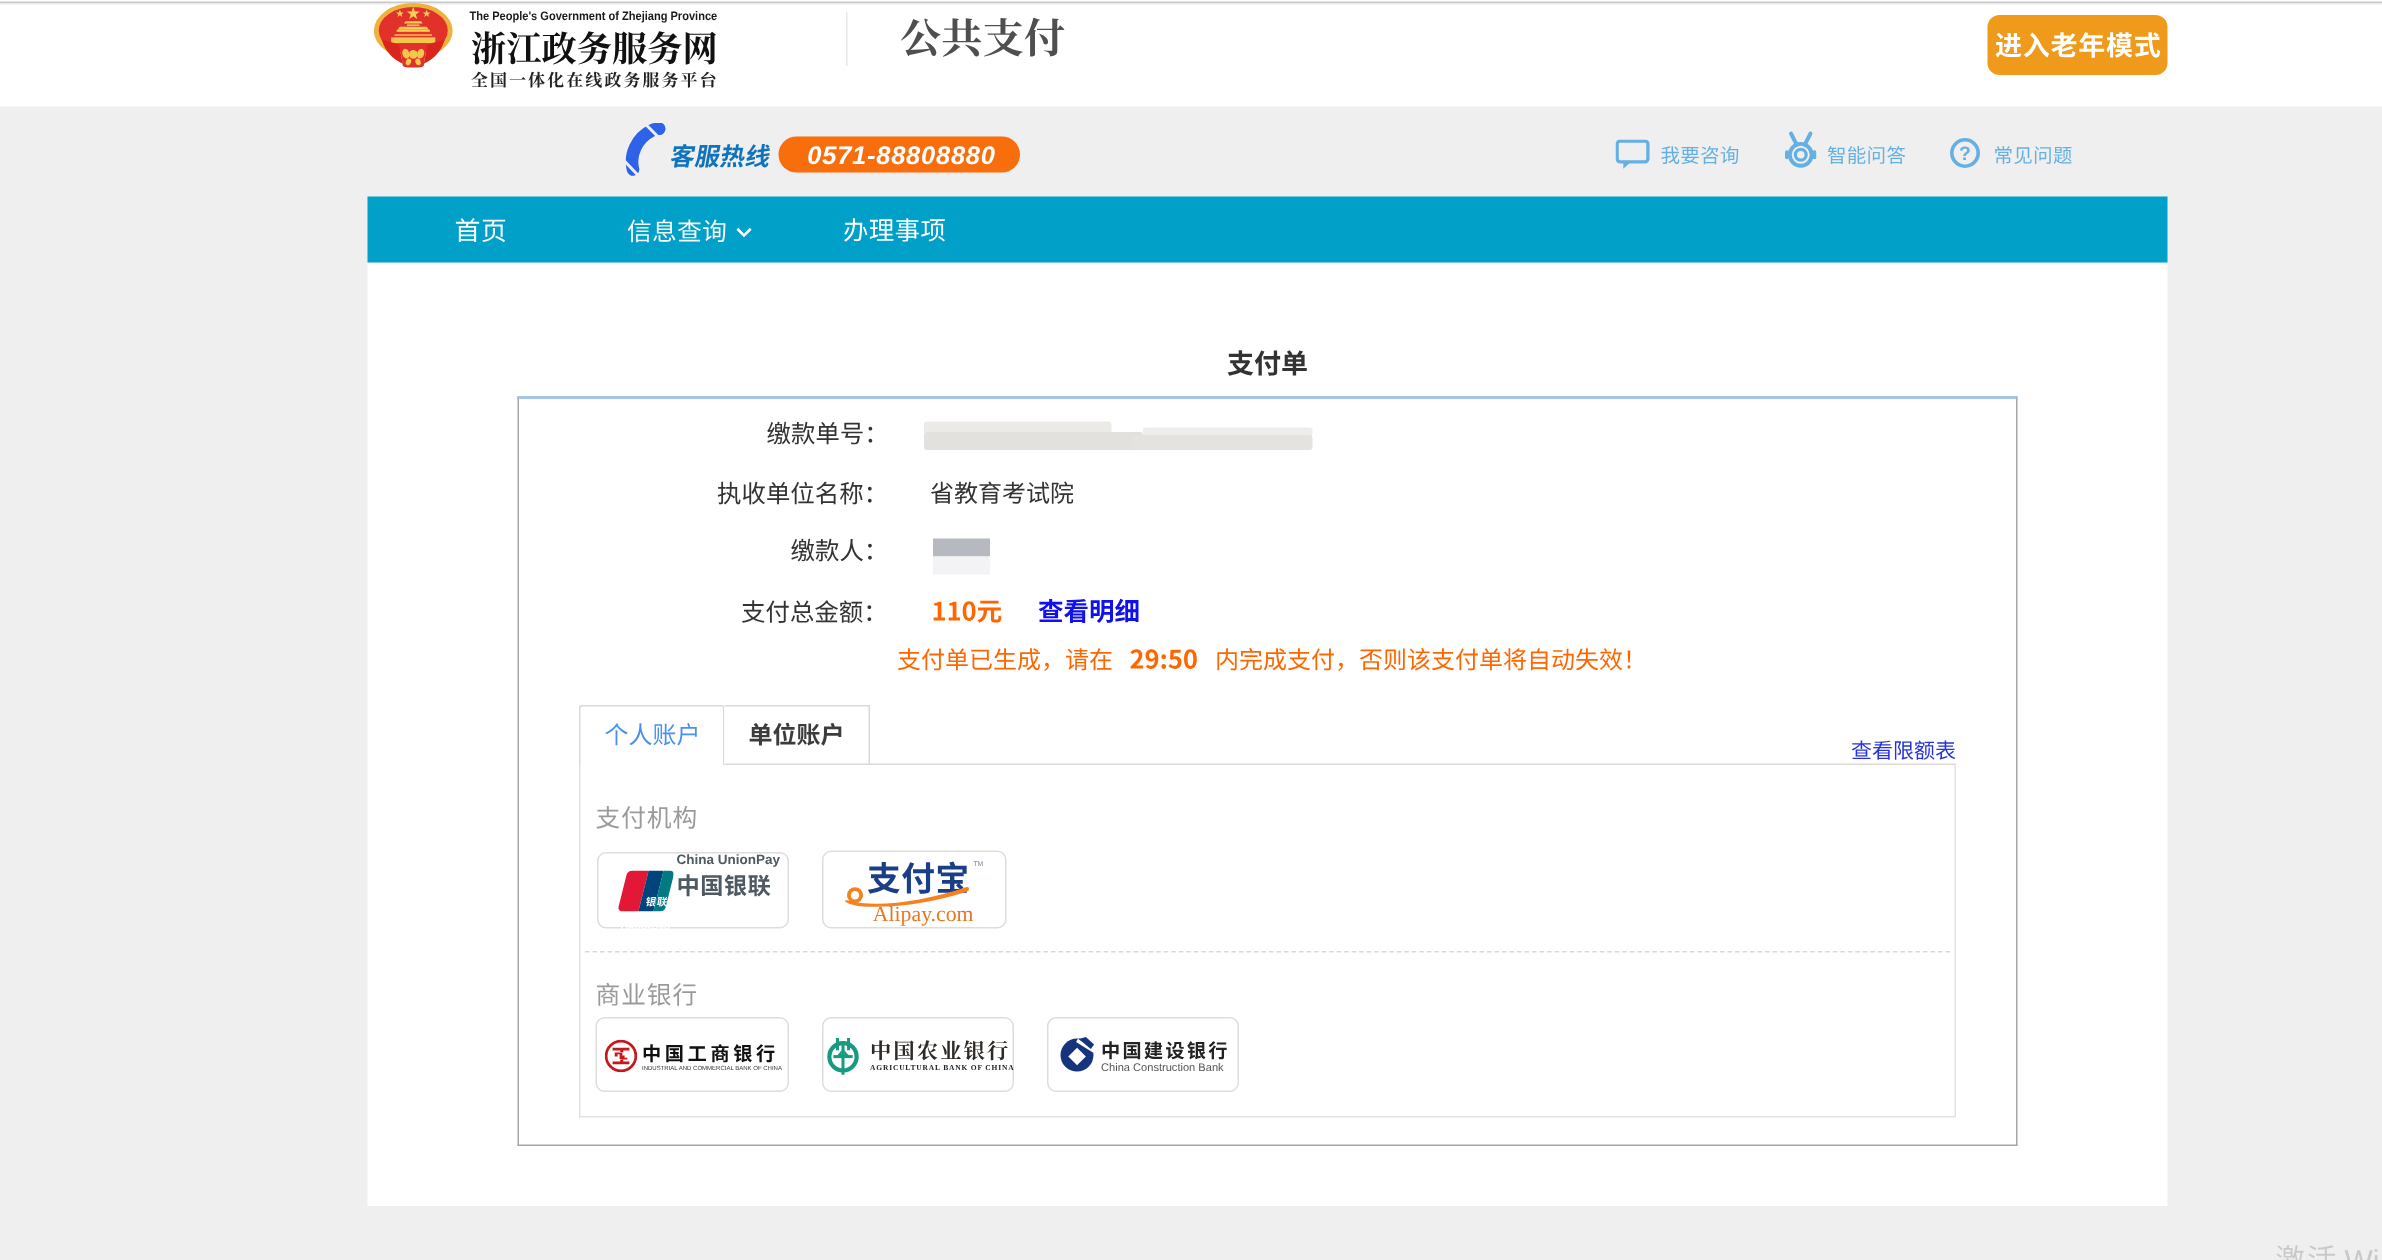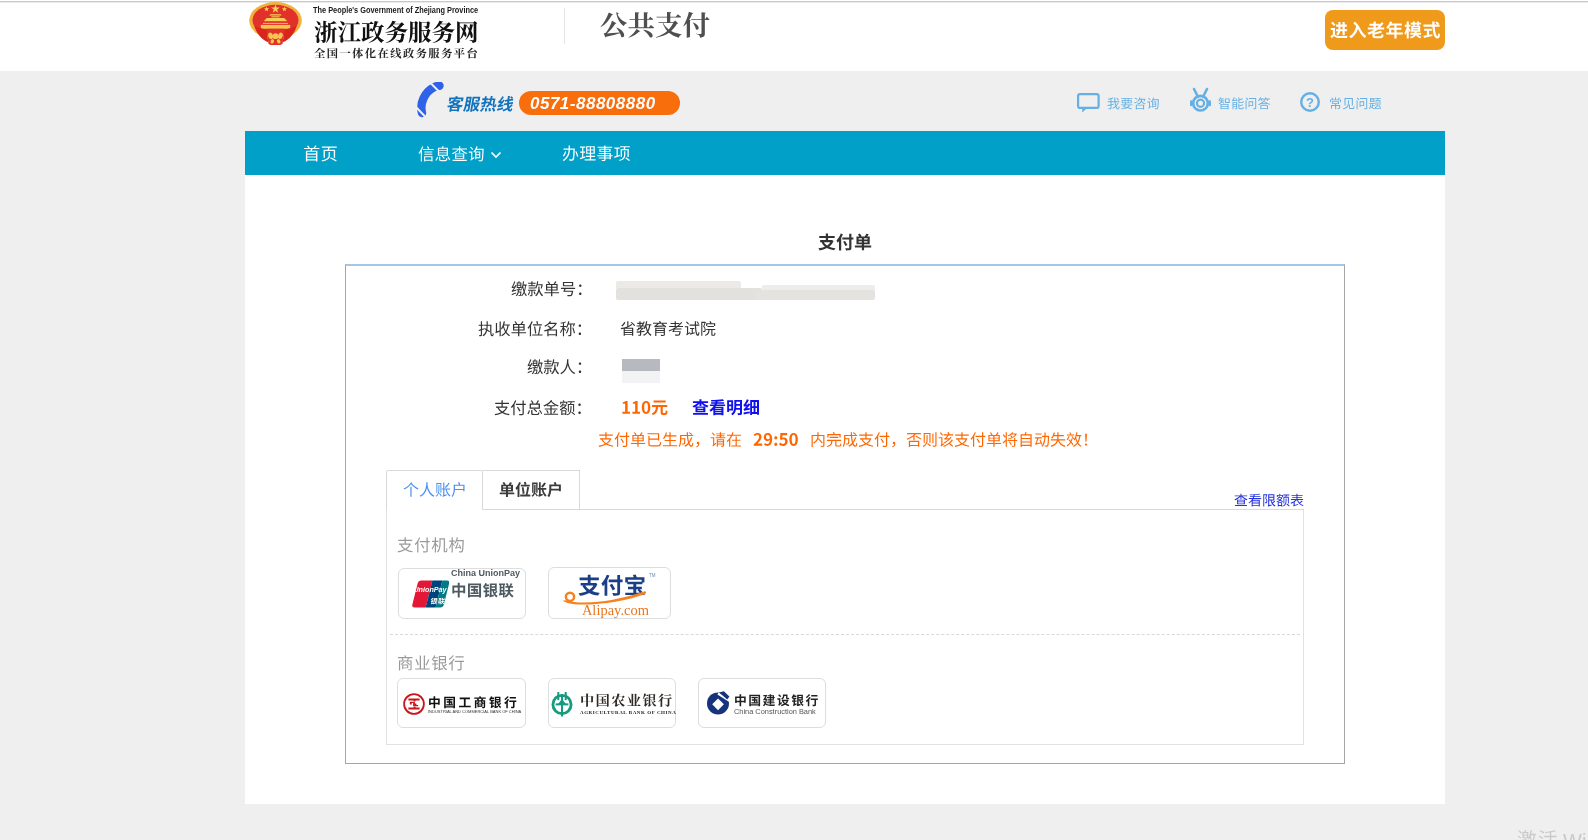--- a/index.html
+++ b/index.html
@@ -46,21 +46,21 @@
   </svg>
 <svg class="abs" style="left:414px;top:82px" width="30" height="36" viewBox="0 0 30 36">
 <path d="M8 31 C5.5 21 10.5 10 20.5 5 C22 4.2 24 3.8 25.5 3.8" fill="none" stroke="#2e62e8" stroke-width="8.4" stroke-linecap="round"></path>
 <line x1="16" y1="0.5" x2="25.5" y2="10" stroke="#efefef" stroke-width="2"></line>
 <line x1="1.5" y1="24.5" x2="11" y2="34.5" stroke="#efefef" stroke-width="2"></line>
 </svg>
 <svg style="position:absolute;left:446.0px;top:91.8px;overflow:visible" width="83" height="25">
     <path transform="skewX(-10.0) translate(3.20,18.15) scale(0.016500)" d="M388.0 -505.0H615.0C583.0 -473.0 544.0 -444.0 501.0 -418.0C455.0 -442.0 415.0 -470.0 383.0 -501.0ZM410.0 -833.0 442.0 -768.0H70.0V-546.0H187.0V-659.0H375.0C325.0 -585.0 232.0 -509.0 93.0 -457.0C119.0 -438.0 156.0 -396.0 172.0 -368.0C217.0 -389.0 258.0 -411.0 295.0 -435.0C322.0 -408.0 352.0 -383.0 384.0 -360.0C276.0 -314.0 151.0 -282.0 27.0 -264.0C48.0 -237.0 73.0 -188.0 84.0 -157.0C128.0 -165.0 171.0 -175.0 214.0 -186.0V90.0H331.0V59.0H670.0V88.0H793.0V-193.0C827.0 -186.0 863.0 -180.0 899.0 -175.0C915.0 -209.0 949.0 -262.0 975.0 -290.0C846.0 -303.0 725.0 -328.0 621.0 -365.0C693.0 -417.0 754.0 -479.0 798.0 -551.0L716.0 -600.0L696.0 -594.0H473.0L504.0 -636.0L392.0 -659.0H809.0V-546.0H932.0V-768.0H581.0C565.0 -799.0 546.0 -834.0 530.0 -862.0ZM499.0 -291.0C552.0 -265.0 609.0 -242.0 670.0 -224.0H341.0C396.0 -243.0 449.0 -266.0 499.0 -291.0ZM331.0 -40.0V-125.0H670.0V-40.0Z M1103.1 -815.0V-450.0C1103.1 -303.0 1099.1 -101.0 1036.1 36.0C1063.1 46.0 1112.1 74.0 1133.1 91.0C1175.1 0.0 1195.1 -123.0 1204.1 -242.0H1308.1V-43.0C1308.1 -29.0 1304.1 -25.0 1292.1 -25.0C1280.1 -25.0 1242.1 -24.0 1206.1 -26.0C1221.1 4.0 1235.1 59.0 1238.1 90.0C1304.1 90.0 1347.1 87.0 1379.1 67.0C1411.1 48.0 1419.1 14.0 1419.1 -41.0V-815.0ZM1211.1 -704.0H1308.1V-588.0H1211.1ZM1211.1 -477.0H1308.1V-355.0H1210.1L1211.1 -450.0ZM1838.1 -356.0C1822.1 -300.0 1801.1 -248.0 1774.1 -201.0C1743.1 -248.0 1717.1 -301.0 1697.1 -356.0ZM1475.1 -814.0V90.0H1588.1V8.0C1610.1 29.0 1636.1 65.0 1649.1 88.0C1697.1 59.0 1741.1 23.0 1780.1 -20.0C1822.1 24.0 1869.1 61.0 1922.1 90.0C1939.1 61.0 1972.1 19.0 1997.1 -2.0C1941.1 -28.0 1891.1 -65.0 1848.1 -109.0C1904.1 -199.0 1945.1 -311.0 1968.1 -446.0L1897.1 -469.0L1878.1 -465.0H1588.1V-703.0H1822.1V-622.0C1822.1 -610.0 1817.1 -607.0 1801.1 -606.0C1786.1 -605.0 1726.1 -605.0 1676.1 -608.0C1690.1 -580.0 1706.1 -538.0 1711.1 -507.0C1787.1 -507.0 1845.1 -507.0 1885.1 -523.0C1926.1 -538.0 1937.1 -567.0 1937.1 -620.0V-814.0ZM1594.1 -356.0C1624.1 -264.0 1662.1 -180.0 1711.1 -108.0C1675.1 -65.0 1633.1 -30.0 1588.1 -4.0V-356.0Z M2351.2 -109.0C2362.2 -47.0 2370.2 35.0 2370.2 84.0L2488.2 67.0C2487.2 18.0 2475.2 -61.0 2462.2 -122.0ZM2555.2 -111.0C2577.2 -49.0 2600.2 31.0 2606.2 80.0L2726.2 57.0C2718.2 7.0 2692.2 -71.0 2667.2 -130.0ZM2759.2 -113.0C2804.2 -48.0 2857.2 40.0 2878.2 94.0L2992.2 43.0C2967.2 -12.0 2911.2 -97.0 2865.2 -157.0ZM2180.2 -150.0C2148.2 -80.0 2097.2 0.0 2057.2 47.0L2172.2 94.0C2213.2 38.0 2263.2 -47.0 2295.2 -120.0ZM2565.2 -851.0 2563.2 -711.0H2446.2V-610.0H2559.2C2556.2 -564.0 2551.2 -522.0 2544.2 -484.0L2485.2 -517.0L2434.2 -443.0L2423.2 -546.0L2324.2 -523.0V-606.0H2428.2V-716.0H2324.2V-847.0H2214.2V-716.0H2081.2V-606.0H2214.2V-498.0L2058.2 -465.0L2082.2 -349.0L2214.2 -382.0V-289.0C2214.2 -277.0 2210.2 -273.0 2196.2 -273.0C2183.2 -273.0 2141.2 -273.0 2101.2 -275.0C2115.2 -244.0 2130.2 -198.0 2133.2 -167.0C2200.2 -167.0 2247.2 -170.0 2281.2 -187.0C2315.2 -205.0 2324.2 -234.0 2324.2 -288.0V-410.0L2430.2 -437.0L2428.2 -434.0L2512.2 -383.0C2485.2 -326.0 2445.2 -279.0 2383.2 -242.0C2409.2 -222.0 2443.2 -180.0 2457.2 -153.0C2528.2 -197.0 2576.2 -252.0 2608.2 -320.0C2646.2 -294.0 2680.2 -270.0 2703.2 -249.0L2763.2 -345.0C2734.2 -368.0 2691.2 -396.0 2644.2 -425.0C2658.2 -480.0 2666.2 -542.0 2670.2 -610.0H2763.2C2758.2 -340.0 2759.2 -171.0 2887.2 -171.0C2962.2 -171.0 2993.2 -207.0 3004.2 -330.0C2977.2 -338.0 2937.2 -356.0 2915.2 -375.0C2912.2 -304.0 2906.2 -274.0 2892.2 -274.0C2861.2 -274.0 2865.2 -433.0 2876.2 -711.0H2675.2L2678.2 -851.0Z M3084.4 -71.0 3108.4 43.0C3206.4 10.0 3328.4 -33.0 3443.4 -74.0L3424.4 -173.0C3299.4 -133.0 3168.4 -93.0 3084.4 -71.0ZM3743.4 -778.0C3784.4 -750.0 3839.4 -709.0 3867.4 -683.0L3939.4 -753.0C3910.4 -778.0 3853.4 -817.0 3813.4 -840.0ZM3110.4 -413.0C3126.4 -421.0 3150.4 -427.0 3238.4 -438.0C3205.4 -391.0 3176.4 -355.0 3160.4 -339.0C3129.4 -302.0 3106.4 -280.0 3080.4 -274.0C3093.4 -245.0 3111.4 -191.0 3117.4 -169.0C3143.4 -184.0 3184.4 -196.0 3428.4 -243.0C3426.4 -267.0 3428.4 -313.0 3431.4 -343.0L3273.4 -317.0C3342.4 -398.0 3408.4 -492.0 3462.4 -586.0L3365.4 -647.0C3347.4 -611.0 3327.4 -575.0 3306.4 -541.0L3221.4 -535.0C3277.4 -611.0 3332.4 -705.0 3371.4 -794.0L3259.4 -848.0C3223.4 -734.0 3154.4 -613.0 3132.4 -582.0C3110.4 -550.0 3093.4 -530.0 3072.4 -524.0C3085.4 -493.0 3104.4 -436.0 3110.4 -413.0ZM3898.4 -351.0C3868.4 -303.0 3830.4 -260.0 3786.4 -221.0C3777.4 -260.0 3768.4 -304.0 3760.4 -351.0L3991.4 -394.0L3971.4 -498.0L3746.4 -457.0L3737.4 -551.0L3965.4 -587.0L3945.4 -692.0L3730.4 -659.0C3727.4 -723.0 3726.4 -788.0 3727.4 -853.0H3607.4C3607.4 -783.0 3609.4 -711.0 3613.4 -641.0L3468.4 -619.0L3487.4 -511.0L3620.4 -532.0L3630.4 -436.0L3446.4 -403.0L3466.4 -296.0L3644.4 -329.0C3655.4 -262.0 3669.4 -200.0 3685.4 -145.0C3603.4 -93.0 3509.4 -53.0 3411.4 -24.0C3438.4 4.0 3468.4 45.0 3483.4 76.0C3569.4 45.0 3651.4 7.0 3725.4 -40.0C3764.4 40.0 3815.4 89.0 3879.4 89.0C3959.4 89.0 3991.4 57.0 4010.4 -67.0C3984.4 -80.0 3949.4 -105.0 3926.4 -133.0C3921.4 -52.0 3912.4 -27.0 3893.4 -27.0C3868.4 -27.0 3843.4 -57.0 3822.4 -109.0C3891.4 -166.0 3951.4 -231.0 3999.4 -306.0Z" fill="#1273bd"></path>
   </svg>
 <div style="position:absolute;left:519px;top:91px;width:161px;height:24px;background:#f86d0c;border-radius:12px;"></div>
-<div class="abs" style="left:530px;top:94px;width:142px;font:bold italic 17px 'Liberation Sans',sans-serif;color:#fff;letter-spacing:0.5px;">0571-88808880</div>
+<div class="abs" style="left:530px;top:94px;width:142px;text-align:center;font:bold italic 17px 'Liberation Sans',sans-serif;color:#fff;letter-spacing:0.5px;">0571-88808880</div>
 <svg class="abs" style="left:1077px;top:93px" width="23" height="20" viewBox="0 0 23 20">
 <rect x="1.1" y="1.1" width="20.5" height="13.8" rx="2" fill="none" stroke="#64b0e4" stroke-width="2.2"></rect>
 <path d="M5.2 14.5 L5.2 19.5 L10.8 14.5 Z" fill="#64b0e4"></path>
 </svg>
 <svg style="position:absolute;left:1107.0px;top:94.2px;overflow:visible" width="67" height="20">
     <path transform="translate(0,14.30) scale(0.013000)" d="M704.0 -774.0C762.0 -723.0 830.0 -650.0 861.0 -602.0L922.0 -646.0C889.0 -693.0 819.0 -764.0 761.0 -814.0ZM832.0 -427.0C798.0 -363.0 753.0 -300.0 700.0 -243.0C683.0 -310.0 669.0 -388.0 659.0 -473.0H946.0V-544.0H651.0C643.0 -634.0 639.0 -731.0 639.0 -832.0H560.0C561.0 -733.0 566.0 -636.0 574.0 -544.0H345.0V-720.0C406.0 -733.0 464.0 -748.0 513.0 -765.0L460.0 -828.0C364.0 -792.0 202.0 -758.0 62.0 -737.0C71.0 -719.0 81.0 -692.0 85.0 -674.0C144.0 -682.0 208.0 -692.0 270.0 -704.0V-544.0H56.0V-473.0H270.0V-296.0L41.0 -251.0L63.0 -175.0L270.0 -222.0V-17.0C270.0 0.0 264.0 5.0 247.0 6.0C229.0 7.0 170.0 7.0 106.0 5.0C117.0 26.0 130.0 60.0 133.0 81.0C216.0 81.0 270.0 79.0 301.0 67.0C334.0 55.0 345.0 32.0 345.0 -17.0V-240.0L530.0 -283.0L524.0 -350.0L345.0 -312.0V-473.0H581.0C594.0 -364.0 613.0 -264.0 637.0 -180.0C565.0 -114.0 484.0 -58.0 399.0 -17.0C418.0 -1.0 440.0 24.0 451.0 42.0C526.0 3.0 598.0 -47.0 663.0 -105.0C708.0 12.0 770.0 83.0 849.0 83.0C924.0 83.0 952.0 34.0 965.0 -132.0C945.0 -139.0 918.0 -156.0 902.0 -173.0C896.0 -44.0 884.0 7.0 856.0 7.0C806.0 7.0 760.0 -57.0 724.0 -163.0C793.0 -234.0 853.0 -314.0 898.0 -399.0Z M1687.4 -232.0C1654.4 -174.0 1608.4 -129.0 1547.4 -93.0C1474.4 -111.0 1399.4 -127.0 1325.4 -141.0C1346.4 -168.0 1370.4 -199.0 1393.4 -232.0ZM1134.4 -645.0V-386.0H1401.4C1387.4 -358.0 1370.4 -328.0 1351.4 -298.0H1069.4V-232.0H1306.4C1271.4 -183.0 1234.4 -137.0 1201.4 -101.0C1286.4 -85.0 1369.4 -68.0 1448.4 -49.0C1350.4 -15.0 1226.4 4.0 1074.4 13.0C1087.4 30.0 1099.4 57.0 1105.4 78.0C1294.4 62.0 1443.4 33.0 1556.4 -22.0C1683.4 12.0 1793.4 47.0 1875.4 80.0L1939.4 22.0C1859.4 -8.0 1754.4 -40.0 1638.4 -71.0C1695.4 -113.0 1739.4 -166.0 1770.4 -232.0H1962.4V-298.0H1437.4C1453.4 -324.0 1468.4 -350.0 1481.4 -375.0L1435.4 -386.0H1903.4V-645.0H1662.4V-730.0H1945.4V-797.0H1084.4V-730.0H1357.4V-645.0ZM1428.4 -730.0H1591.4V-645.0H1428.4ZM1205.4 -583.0H1357.4V-447.0H1205.4ZM1428.4 -583.0H1591.4V-447.0H1428.4ZM1662.4 -583.0H1829.4V-447.0H1662.4Z M2079.8 -438.0 2110.8 -366.0C2186.8 -400.0 2282.8 -446.0 2373.8 -489.0L2361.8 -550.0C2256.8 -507.0 2149.8 -463.0 2079.8 -438.0ZM2120.8 -752.0C2186.8 -726.0 2268.8 -684.0 2308.8 -652.0L2348.8 -712.0C2306.8 -743.0 2223.8 -783.0 2158.8 -805.0ZM2217.8 -276.0V90.0H2294.8V40.0H2777.8V86.0H2857.8V-276.0ZM2294.8 -28.0V-207.0H2777.8V-28.0ZM2499.8 -841.0C2472.8 -737.0 2421.8 -638.0 2356.8 -573.0C2375.8 -564.0 2406.8 -545.0 2421.8 -532.0C2453.8 -568.0 2483.8 -613.0 2509.8 -664.0H2623.8C2600.8 -518.0 2541.8 -413.0 2326.8 -360.0C2341.8 -345.0 2361.8 -316.0 2368.8 -298.0C2529.8 -342.0 2612.8 -415.0 2657.8 -512.0C2708.8 -403.0 2795.8 -336.0 2936.8 -305.0C2945.8 -325.0 2964.8 -353.0 2979.8 -368.0C2818.8 -395.0 2728.8 -473.0 2688.8 -601.0C2693.8 -621.0 2697.8 -642.0 2700.8 -664.0H2866.8C2851.8 -620.0 2833.8 -575.0 2818.8 -544.0L2879.8 -525.0C2906.8 -574.0 2936.8 -651.0 2960.8 -719.0L2908.8 -735.0L2896.8 -732.0H2540.8C2552.8 -762.0 2563.8 -794.0 2572.8 -826.0Z M3160.2 -775.0C3209.2 -729.0 3269.2 -664.0 3297.2 -622.0L3351.2 -672.0C3323.2 -713.0 3261.2 -775.0 3212.2 -819.0ZM3088.2 -527.0V-454.0H3229.2V-111.0C3229.2 -66.0 3199.2 -37.0 3181.2 -24.0C3194.2 -10.0 3214.2 22.0 3220.2 40.0C3235.2 20.0 3262.2 -2.0 3431.2 -129.0C3424.2 -143.0 3412.2 -171.0 3406.2 -192.0L3302.2 -116.0V-527.0ZM3552.2 -840.0C3510.2 -713.0 3440.2 -587.0 3358.2 -506.0C3377.2 -495.0 3409.2 -471.0 3423.2 -457.0C3463.2 -502.0 3503.2 -558.0 3538.2 -621.0H3912.2C3899.2 -203.0 3883.2 -46.0 3850.2 -10.0C3839.2 3.0 3829.2 6.0 3809.2 6.0C3786.2 6.0 3732.2 6.0 3671.2 1.0C3684.2 21.0 3693.2 53.0 3695.2 74.0C3749.2 76.0 3806.2 78.0 3838.2 74.0C3872.2 71.0 3895.2 62.0 3917.2 33.0C3956.2 -16.0 3971.2 -176.0 3986.2 -650.0C3987.2 -662.0 3987.2 -690.0 3987.2 -690.0H3575.2C3595.2 -732.0 3613.2 -776.0 3629.2 -820.0ZM3718.2 -292.0V-184.0H3545.2V-292.0ZM3718.2 -353.0H3545.2V-460.0H3718.2ZM3476.2 -523.0V-61.0H3545.2V-122.0H3785.2V-523.0Z" fill="#64b0e4"></path>
   </svg>
 <svg class="abs" style="left:1190px;top:87px" width="21" height="26" viewBox="0 0 21 26">
 <g stroke="#64b0e4" fill="none">
 <line x1="4" y1="2" x2="7.8" y2="9.5" stroke-width="2.6" stroke-linecap="round"></line>
@@ -151,21 +151,21 @@
     <path transform="translate(0,18.15) scale(0.016500)" d="M459.0 -840.0V-687.0H77.0V-613.0H459.0V-458.0H123.0V-385.0H230.0L208.0 -377.0C262.0 -269.0 337.0 -180.0 431.0 -110.0C315.0 -52.0 179.0 -15.0 36.0 8.0C51.0 25.0 70.0 60.0 77.0 80.0C230.0 52.0 375.0 7.0 501.0 -63.0C616.0 5.0 754.0 50.0 917.0 74.0C928.0 54.0 948.0 21.0 965.0 3.0C815.0 -16.0 684.0 -54.0 576.0 -110.0C690.0 -188.0 782.0 -293.0 839.0 -430.0L787.0 -461.0L773.0 -458.0H537.0V-613.0H921.0V-687.0H537.0V-840.0ZM286.0 -385.0H729.0C677.0 -287.0 600.0 -210.0 504.0 -151.0C410.0 -212.0 336.0 -290.0 286.0 -385.0Z M1444.4 -406.0C1495.4 -326.0 1560.4 -218.0 1590.4 -155.0L1660.4 -193.0C1628.4 -254.0 1561.4 -359.0 1509.4 -437.0ZM1787.4 -828.0V-618.0H1381.4V-542.0H1787.4V-23.0C1787.4 0.0 1778.4 7.0 1754.4 8.0C1731.4 9.0 1649.4 10.0 1564.4 6.0C1575.4 27.0 1589.4 61.0 1594.4 81.0C1703.4 82.0 1770.4 81.0 1810.4 69.0C1848.4 57.0 1864.4 35.0 1864.4 -23.0V-542.0H1990.4V-618.0H1864.4V-828.0ZM1331.4 -834.0C1272.4 -678.0 1176.4 -525.0 1073.4 -427.0C1088.4 -409.0 1111.4 -370.0 1120.4 -352.0C1155.4 -387.0 1189.4 -429.0 1222.4 -474.0V78.0H1297.4V-590.0C1338.4 -660.0 1374.4 -735.0 1404.4 -811.0Z M2570.7 -783.0V-462.0C2570.7 -307.0 2556.7 -108.0 2421.7 32.0C2438.7 41.0 2467.7 66.0 2478.7 80.0C2622.7 -68.0 2643.7 -295.0 2643.7 -462.0V-712.0H2831.7V-68.0C2831.7 18.0 2837.7 36.0 2854.7 51.0C2869.7 64.0 2891.7 70.0 2911.7 70.0C2924.7 70.0 2947.7 70.0 2962.7 70.0C2983.7 70.0 3001.7 66.0 3015.7 56.0C3030.7 46.0 3038.7 29.0 3043.7 0.0C3047.7 -25.0 3051.7 -99.0 3051.7 -156.0C3032.7 -162.0 3009.7 -174.0 2994.7 -188.0C2993.7 -121.0 2992.7 -68.0 2989.7 -45.0C2988.7 -22.0 2985.7 -13.0 2979.7 -7.0C2975.7 -2.0 2967.7 0.0 2959.7 0.0C2949.7 0.0 2937.7 0.0 2930.7 0.0C2922.7 0.0 2917.7 -2.0 2912.7 -6.0C2907.7 -10.0 2905.7 -29.0 2905.7 -62.0V-783.0ZM2290.7 -840.0V-626.0H2124.7V-554.0H2280.7C2244.7 -415.0 2171.7 -259.0 2100.7 -175.0C2112.7 -157.0 2131.7 -127.0 2139.7 -107.0C2195.7 -176.0 2249.7 -289.0 2290.7 -406.0V79.0H2363.7V-380.0C2402.7 -330.0 2449.7 -268.0 2469.7 -234.0L2516.7 -296.0C2493.7 -322.0 2398.7 -429.0 2363.7 -464.0V-554.0H2511.7V-626.0H2363.7V-840.0Z M3625.1 -840.0C3593.1 -705.0 3538.1 -572.0 3466.1 -487.0C3484.1 -477.0 3514.1 -453.0 3528.1 -441.0C3562.1 -486.0 3595.1 -543.0 3623.1 -606.0H3971.1C3958.1 -196.0 3943.1 -43.0 3913.1 -8.0C3903.1 5.0 3893.1 8.0 3875.1 7.0C3854.1 7.0 3806.1 7.0 3753.1 2.0C3765.1 24.0 3774.1 56.0 3776.1 77.0C3825.1 80.0 3875.1 81.0 3906.1 77.0C3938.1 73.0 3960.1 65.0 3980.1 37.0C4017.1 -12.0 4031.1 -167.0 4046.1 -637.0C4046.1 -647.0 4047.1 -676.0 4047.1 -676.0H3652.1C3670.1 -723.0 3686.1 -773.0 3699.1 -824.0ZM3741.1 -376.0C3758.1 -340.0 3776.1 -298.0 3791.1 -258.0L3614.1 -227.0C3659.1 -310.0 3703.1 -415.0 3735.1 -517.0L3663.1 -538.0C3636.1 -423.0 3580.1 -297.0 3563.1 -265.0C3546.1 -232.0 3532.1 -208.0 3516.1 -205.0C3524.1 -187.0 3536.1 -152.0 3539.1 -138.0C3558.1 -149.0 3589.1 -157.0 3812.1 -202.0C3821.1 -175.0 3828.1 -150.0 3833.1 -130.0L3893.1 -155.0C3877.1 -216.0 3835.1 -319.0 3796.1 -396.0ZM3308.1 -840.0V-647.0H3159.1V-577.0H3301.1C3269.1 -440.0 3206.1 -281.0 3141.1 -197.0C3155.1 -179.0 3173.1 -146.0 3181.1 -124.0C3228.1 -191.0 3274.1 -300.0 3308.1 -413.0V79.0H3380.1V-438.0C3409.1 -387.0 3441.1 -326.0 3456.1 -293.0L3503.1 -348.0C3485.1 -378.0 3406.1 -499.0 3380.1 -530.0V-577.0H3496.1V-647.0H3380.1V-840.0Z" fill="#9a9a9a"></path>
   </svg>
 <div style="position:absolute;left:398px;top:568px;width:128px;height:51px;background:#fff;border:1px solid #ddd;border-radius:6px;box-sizing:border-box;"></div>
 <svg class="abs" style="left:407px;top:579px" width="42" height="30" viewBox="0 0 42 30">
 <g transform="skewX(-14)" transform-origin="21 15">
 <path d="M11 1.5 h11 v27 h-11 a3 3 0 0 1 -3 -3 v-21 a3 3 0 0 1 3 -3 Z" fill="#e21836"></path>
 <rect x="22" y="1.5" width="10" height="27" fill="#00447c"></rect>
 <path d="M32 1.5 h4.5 a3 3 0 0 1 3 3 v21 a3 3 0 0 1 -3 3 h-4.5 Z" fill="#007b84"></path>
 </g>
 </svg>
-<div class="abs" style="left:411px;top:585px;width:38px;text-align:center;font:bold italic 7.2px 'Liberation Sans',sans-serif;color:#fff;white-space:nowrap;">UnionPay</div>
+<div class="abs" style="left:411px;top:614px;width:38px;text-align:center;font:bold italic 7.2px 'Liberation Sans',sans-serif;color:#fff;white-space:nowrap;">UnionPay</div>
 <svg style="position:absolute;left:429.5px;top:595.8px;overflow:visible" width="24" height="12">
     <path transform="skewX(-10.0) translate(1.36,7.70) scale(0.007000)" d="M802.0 -532.0V-452.0H582.0V-532.0ZM802.0 -629.0H582.0V-706.0H802.0ZM470.0 92.0C493.0 77.0 531.0 62.0 728.0 13.0C724.0 -14.0 722.0 -62.0 723.0 -96.0L582.0 -66.0V-349.0H635.0C680.0 -151.0 757.0 4.0 899.0 86.0C916.0 53.0 950.0 6.0 975.0 -18.0C912.0 -47.0 862.0 -93.0 822.0 -150.0C866.0 -179.0 917.0 -218.0 961.0 -254.0L886.0 -339.0C858.0 -307.0 813.0 -267.0 773.0 -236.0C757.0 -271.0 744.0 -309.0 733.0 -349.0H911.0V-809.0H465.0V-89.0C465.0 -42.0 439.0 -15.0 418.0 -2.0C436.0 19.0 461.0 66.0 470.0 92.0ZM181.0 90.0C201.0 71.0 236.0 51.0 429.0 -43.0C422.0 -67.0 414.0 -116.0 412.0 -147.0L297.0 -95.0V-253.0H422.0V-361.0H297.0V-459.0H402.0V-566.0H142.0C160.0 -588.0 177.0 -613.0 192.0 -638.0H408.0V-752.0H252.0C261.0 -773.0 270.0 -794.0 277.0 -815.0L172.0 -847.0C142.0 -759.0 88.0 -674.0 29.0 -619.0C47.0 -590.0 76.0 -527.0 84.0 -501.0C96.0 -513.0 108.0 -525.0 120.0 -539.0V-459.0H183.0V-361.0H61.0V-253.0H183.0V-86.0C183.0 -43.0 156.0 -20.0 135.0 -9.0C152.0 14.0 174.0 62.0 181.0 90.0Z M1546.4 -788.0C1581.4 -744.0 1618.4 -686.0 1637.4 -643.0H1530.4V-534.0H1695.4V-405.0V-394.0H1511.4V-286.0H1686.4C1668.4 -187.0 1615.4 -72.0 1465.4 16.0C1496.4 37.0 1535.4 75.0 1554.4 101.0C1659.4 33.0 1723.4 -47.0 1761.4 -128.0C1810.4 -32.0 1879.4 43.0 1972.4 88.0C1989.4 57.0 2024.4 12.0 2051.4 -11.0C1931.4 -59.0 1850.4 -162.0 1809.4 -286.0H2035.4V-394.0H1817.4V-403.0V-534.0H2006.4V-643.0H1891.4C1920.4 -689.0 1951.4 -746.0 1980.4 -801.0L1859.4 -832.0C1840.4 -775.0 1804.4 -696.0 1773.4 -643.0H1660.4L1741.4 -687.0C1723.4 -729.0 1682.4 -790.0 1642.4 -834.0ZM1099.4 -152.0 1123.4 -41.0 1364.4 -83.0V90.0H1465.4V-101.0L1543.4 -115.0L1535.4 -218.0L1465.4 -207.0V-705.0H1502.4V-812.0H1112.4V-705.0H1155.4V-159.0ZM1260.4 -705.0H1364.4V-599.0H1260.4ZM1260.4 -501.0H1364.4V-395.0H1260.4ZM1260.4 -297.0H1364.4V-191.0L1260.4 -175.0Z" fill="#fff"></path>
   </svg>
 <svg style="position:absolute;left:451.0px;top:579.0px;overflow:visible" width="79" height="24">
     <path transform="translate(0,17.05) scale(0.015500)" d="M434.0 -850.0V-676.0H88.0V-169.0H208.0V-224.0H434.0V89.0H561.0V-224.0H788.0V-174.0H914.0V-676.0H561.0V-850.0ZM208.0 -342.0V-558.0H434.0V-342.0ZM788.0 -342.0H561.0V-558.0H788.0Z M1257.4 -227.0V-129.0H1778.4V-227.0H1707.4L1759.4 -256.0C1743.4 -281.0 1711.4 -318.0 1684.4 -346.0H1739.4V-447.0H1569.4V-542.0H1761.4V-646.0H1267.4V-542.0H1458.4V-447.0H1294.4V-346.0H1458.4V-227.0ZM1601.4 -314.0C1624.4 -288.0 1652.4 -254.0 1669.4 -227.0H1569.4V-346.0H1663.4ZM1095.4 -810.0V88.0H1217.4V39.0H1812.4V88.0H1940.4V-810.0ZM1217.4 -72.0V-700.0H1812.4V-72.0Z M2840.7 -532.0V-452.0H2620.7V-532.0ZM2840.7 -629.0H2620.7V-706.0H2840.7ZM2508.7 92.0C2531.7 77.0 2569.7 62.0 2766.7 13.0C2762.7 -14.0 2760.7 -62.0 2761.7 -96.0L2620.7 -66.0V-349.0H2673.7C2718.7 -151.0 2795.7 4.0 2937.7 86.0C2954.7 53.0 2988.7 6.0 3013.7 -18.0C2950.7 -47.0 2900.7 -93.0 2860.7 -150.0C2904.7 -179.0 2955.7 -218.0 2999.7 -254.0L2924.7 -339.0C2896.7 -307.0 2851.7 -267.0 2811.7 -236.0C2795.7 -271.0 2782.7 -309.0 2771.7 -349.0H2949.7V-809.0H2503.7V-89.0C2503.7 -42.0 2477.7 -15.0 2456.7 -2.0C2474.7 19.0 2499.7 66.0 2508.7 92.0ZM2219.7 90.0C2239.7 71.0 2274.7 51.0 2467.7 -43.0C2460.7 -67.0 2452.7 -116.0 2450.7 -147.0L2335.7 -95.0V-253.0H2460.7V-361.0H2335.7V-459.0H2440.7V-566.0H2180.7C2198.7 -588.0 2215.7 -613.0 2230.7 -638.0H2446.7V-752.0H2290.7C2299.7 -773.0 2308.7 -794.0 2315.7 -815.0L2210.7 -847.0C2180.7 -759.0 2126.7 -674.0 2067.7 -619.0C2085.7 -590.0 2114.7 -527.0 2122.7 -501.0C2134.7 -513.0 2146.7 -525.0 2158.7 -539.0V-459.0H2221.7V-361.0H2099.7V-253.0H2221.7V-86.0C2221.7 -43.0 2194.7 -20.0 2173.7 -9.0C2190.7 14.0 2212.7 62.0 2219.7 90.0Z M3533.1 -788.0C3568.1 -744.0 3605.1 -686.0 3624.1 -643.0H3517.1V-534.0H3682.1V-405.0V-394.0H3498.1V-286.0H3673.1C3655.1 -187.0 3602.1 -72.0 3452.1 16.0C3483.1 37.0 3522.1 75.0 3541.1 101.0C3646.1 33.0 3710.1 -47.0 3748.1 -128.0C3797.1 -32.0 3866.1 43.0 3959.1 88.0C3976.1 57.0 4011.1 12.0 4038.1 -11.0C3918.1 -59.0 3837.1 -162.0 3796.1 -286.0H4022.1V-394.0H3804.1V-403.0V-534.0H3993.1V-643.0H3878.1C3907.1 -689.0 3938.1 -746.0 3967.1 -801.0L3846.1 -832.0C3827.1 -775.0 3791.1 -696.0 3760.1 -643.0H3647.1L3728.1 -687.0C3710.1 -729.0 3669.1 -790.0 3629.1 -834.0ZM3086.1 -152.0 3110.1 -41.0 3351.1 -83.0V90.0H3452.1V-101.0L3530.1 -115.0L3522.1 -218.0L3452.1 -207.0V-705.0H3489.1V-812.0H3099.1V-705.0H3142.1V-159.0ZM3247.1 -705.0H3351.1V-599.0H3247.1ZM3247.1 -501.0H3351.1V-395.0H3247.1ZM3247.1 -297.0H3351.1V-191.0L3247.1 -175.0Z" fill="#4e5a61"></path>
   </svg>
 <div class="abs" style="left:451px;top:568px;font:bold 9px 'Liberation Sans',sans-serif;color:#4e5a61;">China UnionPay</div>
 <div style="position:absolute;left:548px;top:567px;width:123px;height:52px;background:#fff;border:1px solid #ddd;border-radius:6px;box-sizing:border-box;"></div>
 <svg style="position:absolute;left:577.5px;top:569.2px;overflow:visible" width="90" height="34">
     <path transform="translate(0,24.75) scale(0.022500)" d="M434.0 -850.0V-718.0H69.0V-599.0H434.0V-482.0H118.0V-365.0H250.0L196.0 -346.0C246.0 -254.0 308.0 -178.0 384.0 -116.0C279.0 -71.0 156.0 -43.0 22.0 -26.0C45.0 1.0 76.0 58.0 87.0 90.0C237.0 65.0 378.0 25.0 499.0 -38.0C607.0 21.0 737.0 60.0 893.0 82.0C909.0 48.0 943.0 -7.0 969.0 -36.0C837.0 -50.0 721.0 -77.0 624.0 -117.0C728.0 -197.0 810.0 -302.0 862.0 -438.0L778.0 -487.0L756.0 -482.0H559.0V-599.0H927.0V-718.0H559.0V-850.0ZM322.0 -365.0H687.0C643.0 -288.0 581.0 -227.0 505.0 -178.0C427.0 -228.0 366.0 -290.0 322.0 -365.0Z M1409.3 -391.0C1453.3 -314.0 1513.3 -211.0 1538.3 -149.0L1652.3 -208.0C1623.3 -268.0 1560.3 -367.0 1515.3 -440.0ZM1746.3 -838.0V-633.0H1364.3V-512.0H1746.3V-56.0C1746.3 -34.0 1737.3 -26.0 1712.3 -26.0C1688.3 -25.0 1600.3 -25.0 1522.3 -28.0C1541.3 3.0 1562.3 57.0 1568.3 91.0C1679.3 92.0 1755.3 89.0 1804.3 71.0C1852.3 53.0 1870.3 21.0 1870.3 -56.0V-512.0H1981.3V-633.0H1870.3V-838.0ZM1279.3 -844.0C1225.3 -697.0 1135.3 -552.0 1039.3 -460.0C1060.3 -431.0 1096.3 -364.0 1109.3 -335.0C1133.3 -359.0 1157.3 -387.0 1180.3 -417.0V88.0H1302.3V-603.0C1339.3 -670.0 1371.3 -739.0 1398.3 -807.0Z M2439.7 -834.0 2475.7 -737.0H2099.7V-499.0H2187.7V-423.0H2458.7V-312.0H2221.7V-202.0H2458.7V-50.0H2100.7V60.0H2955.7V-50.0H2805.7L2857.7 -88.0C2830.7 -118.0 2782.7 -164.0 2741.7 -202.0H2837.7V-312.0H2589.7V-423.0H2864.7V-499.0H2952.7V-737.0H2612.7C2598.7 -774.0 2578.7 -823.0 2560.7 -861.0ZM2636.7 -162.0C2669.7 -128.0 2712.7 -85.0 2743.7 -50.0H2589.7V-202.0H2695.7ZM2218.7 -534.0V-624.0H2827.7V-534.0Z" fill="#1b3f87"></path>

